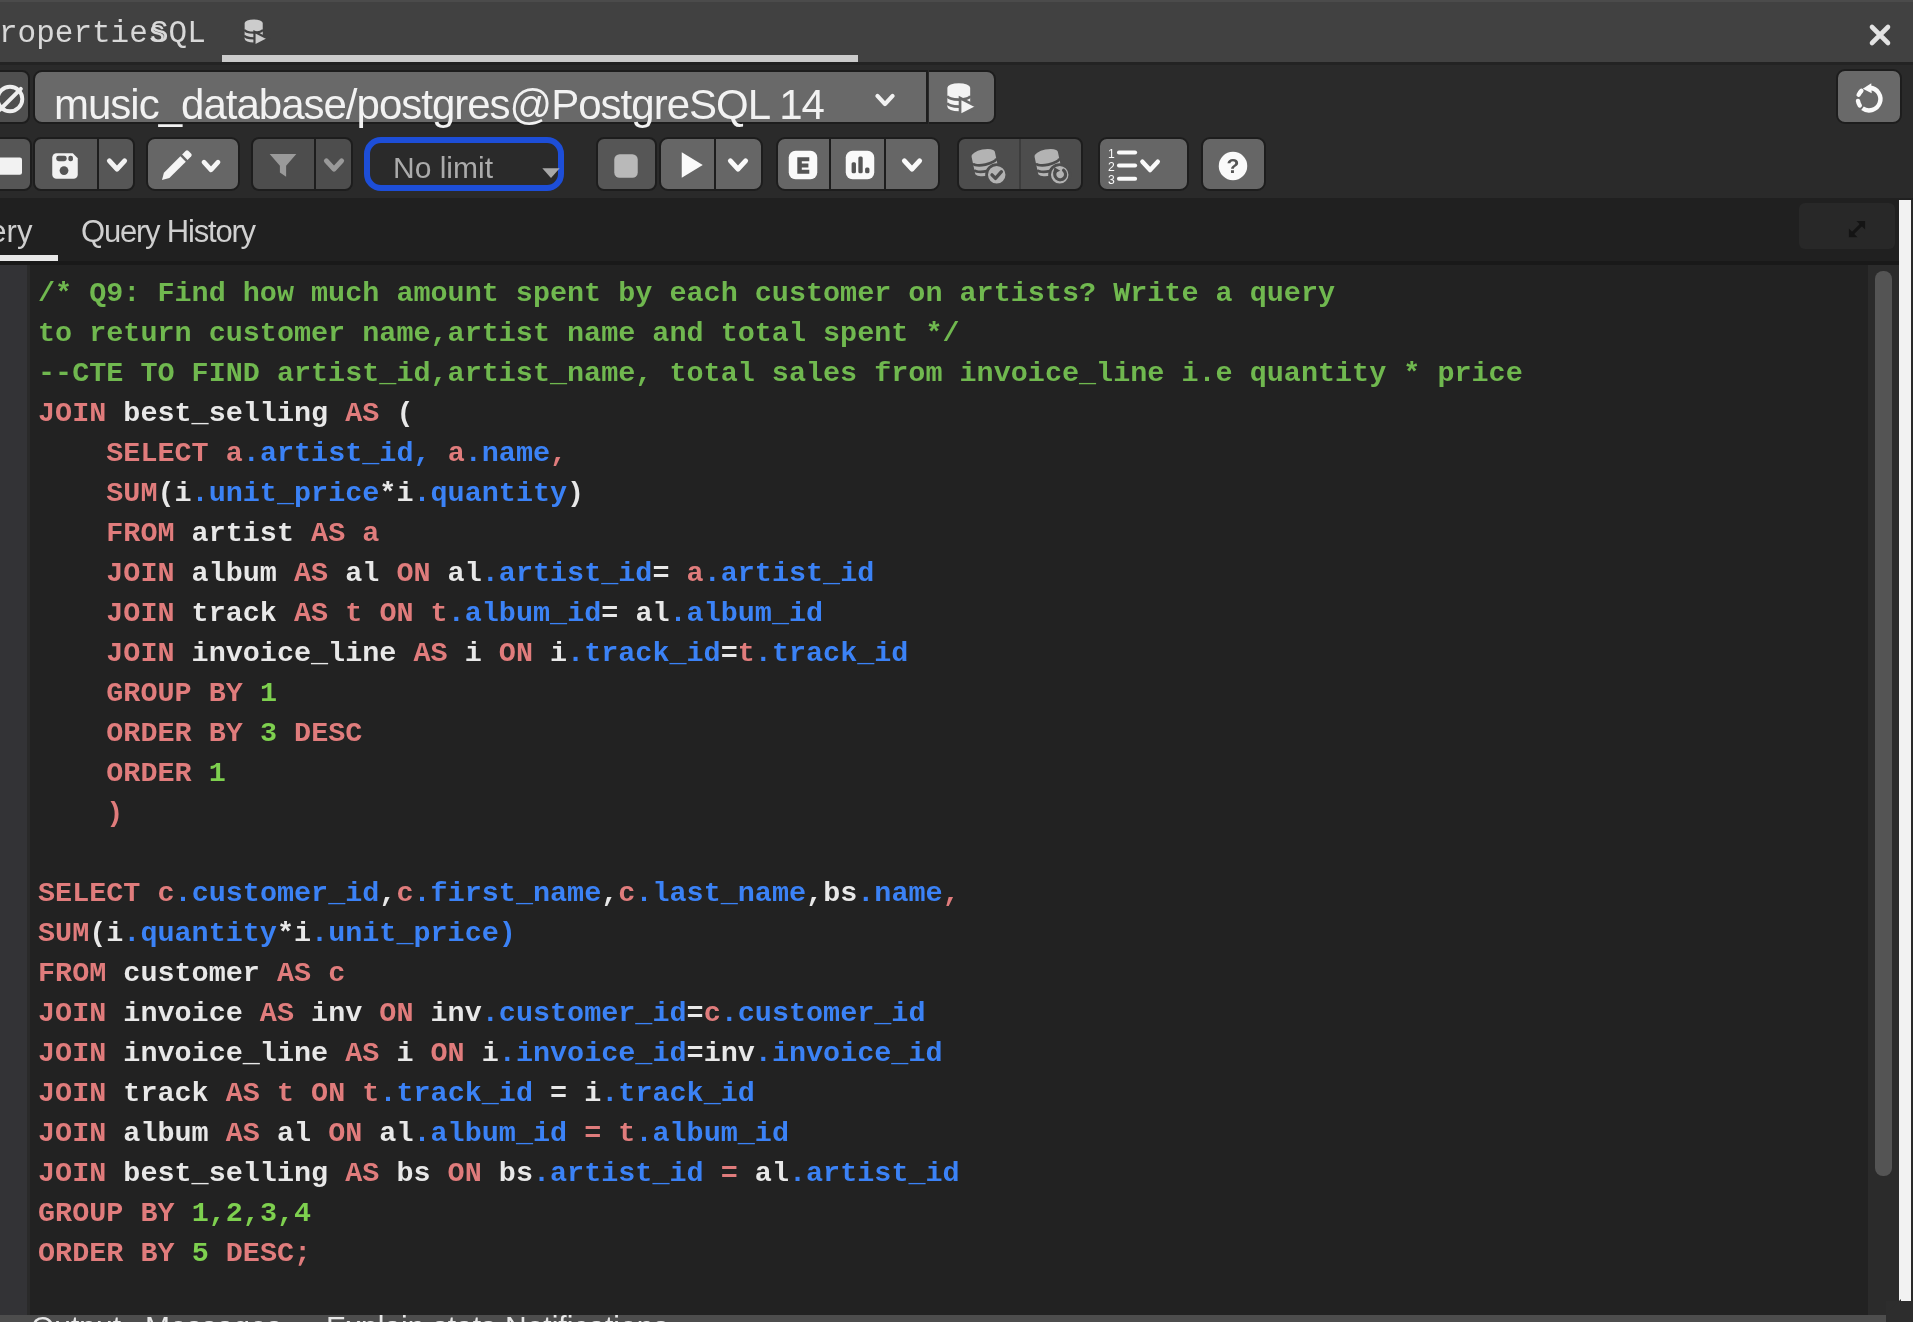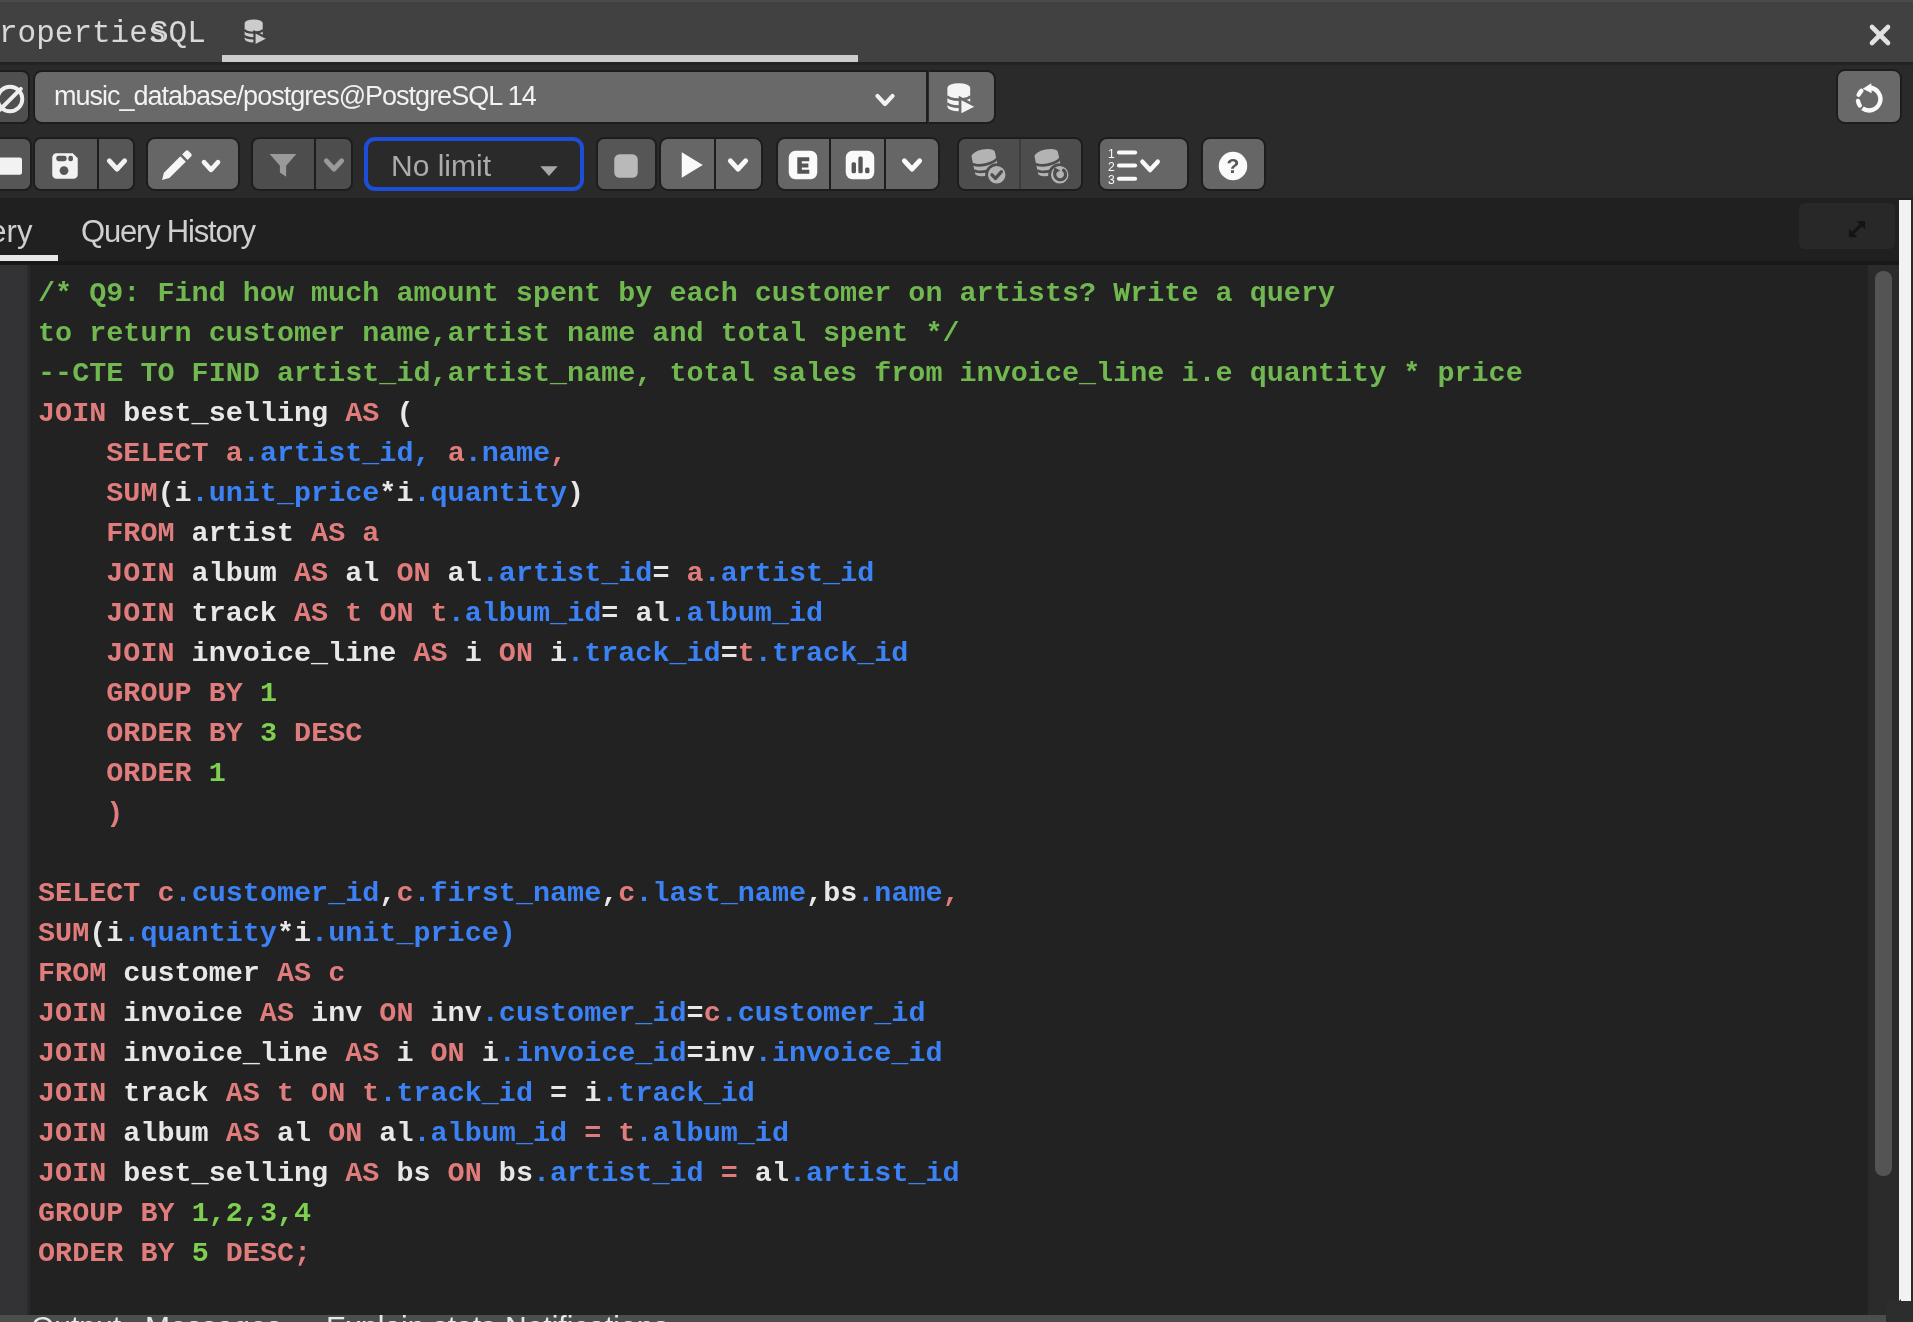--- a/index.html
+++ b/index.html
@@ -61,21 +61,21 @@
 <div id="connrow">
 
   <div style="position:absolute;left:-12px;top:5px;width:42px;height:54px;background:#4f4f4f;border:2px solid #1d1d1d;border-radius:8px;">
     <svg style="position:absolute;left:2px;top:9px;" width="36" height="36" viewBox="0 0 24 24">
       <circle cx="12" cy="12" r="8.2" fill="none" stroke="#efefef" stroke-width="2.6"></circle>
       <line x1="5.2" y1="19.2" x2="19.2" y2="5.2" stroke="#efefef" stroke-width="2.6" stroke-linecap="round"></line>
     </svg>
   </div>
 
   <div style="position:absolute;left:33px;top:5px;width:895px;height:54px;background:#696969;border:2px solid #1d1d1d;border-radius:9px 0 0 9px;">
-    <span style="position:absolute;left:19px;top:9px;font-size:27px;letter-spacing:-1px;color:#f2f2f2;">music_database/postgres@PostgreSQL 14</span>
+    <span style="position:absolute;left:19px;top:9px;font-size:42px;letter-spacing:-1px;color:#f2f2f2;">music_database/postgres@PostgreSQL 14</span>
     <svg style="position:absolute;left:836px;top:14px;" width="28" height="28" viewBox="0 0 24 24">
       <path d="M5.5 8.5 L12 15.5 L18.5 8.5" fill="none" stroke="#f2f2f2" stroke-width="3.6" stroke-linecap="round" stroke-linejoin="round"></path>
     </svg>
   </div>
 
   <div style="position:absolute;left:929px;top:5px;width:67px;height:54px;background:#696969;border:2px solid #1d1d1d;border-left:none;border-radius:0 9px 9px 0;">
     <svg style="position:absolute;left:13px;top:8px;" width="38" height="38" viewBox="0 0 24 24">
       <path d="M3.4 4.9 a7.2 2.9 0 0 1 14.4 0 v12 a7.2 2.9 0 0 1 -14.4 0 z" fill="#f4f4f4"></path>
       <path d="M3.4 9.9 a7.2 2.5 0 0 0 14.4 0" fill="none" stroke="#696969" stroke-width="1.7"></path>
       <path d="M3.4 14.3 a7.2 2.5 0 0 0 14.4 0" fill="none" stroke="#696969" stroke-width="1.7"></path>
@@ -122,21 +122,21 @@
 
   <div class="btn" style="left:251px;width:102px;border-radius:8px;background:#4d4d4d;"></div>
   <div style="position:absolute;left:314px;top:8px;width:2px;height:50px;background:#1d1d1d;"></div>
   <svg style="position:absolute;left:266px;top:18px;" width="34" height="34" viewBox="0 0 24 24">
     <path d="M2.6 3.6 h18.8 l-7.2 8.3 v7.6 l-4.4-2.9 v-4.7 z" fill="#9a9a9a"></path>
   </svg>
   <svg style="position:absolute;left:320px;top:20px;" width="28" height="28" viewBox="0 0 24 24">
     <path d="M5.5 8.5 L12 15.5 L18.5 8.5" fill="none" stroke="#9a9a9a" stroke-width="4.3" stroke-linecap="round" stroke-linejoin="round"></path>
   </svg>
 
-  <div style="position:absolute;left:364px;top:6px;width:220px;height:54px;border:4px solid #1d4ed8;border-radius:11px;">
+  <div style="position:absolute;left:364px;top:6px;width:200px;height:54px;border:6px solid #1d4ed8;border-radius:17px;">
     <span style="position:absolute;left:23px;top:8px;font-size:30px;color:#ababab;">No limit</span>
     <svg style="position:absolute;left:168px;top:17px;" width="26" height="26" viewBox="0 0 24 24">
       <path d="M4 7.5 h16 L12 16.5 z" fill="#a8a8a8"></path>
     </svg>
   </div>
 
   <div class="btn" style="left:596px;width:61px;border-radius:8px;"></div>
   <svg style="position:absolute;left:610px;top:19px;" width="32" height="32" viewBox="0 0 24 24">
     <rect x="3.2" y="3.2" width="17.6" height="17.6" rx="4" fill="#b9b9b9"></rect>
   </svg>

